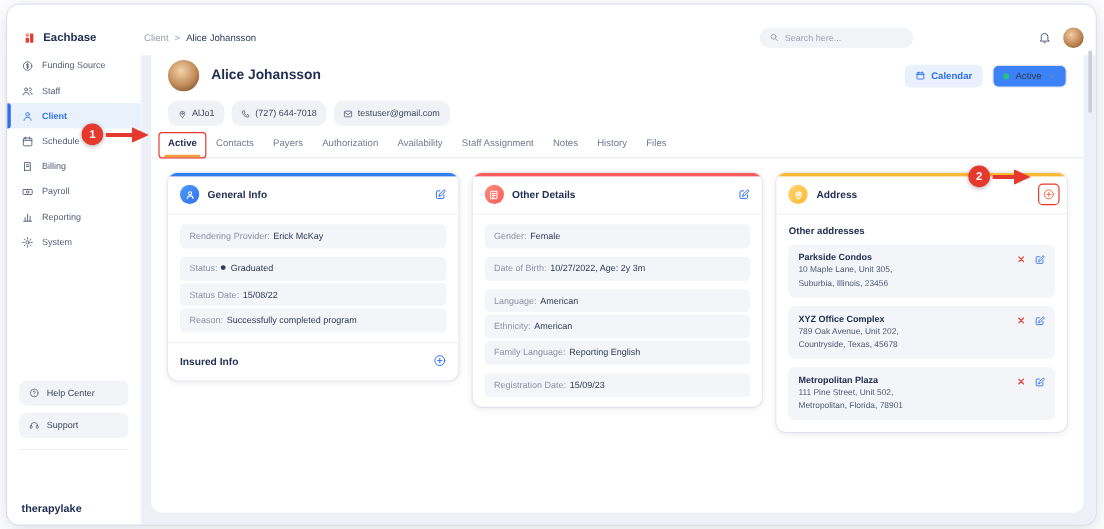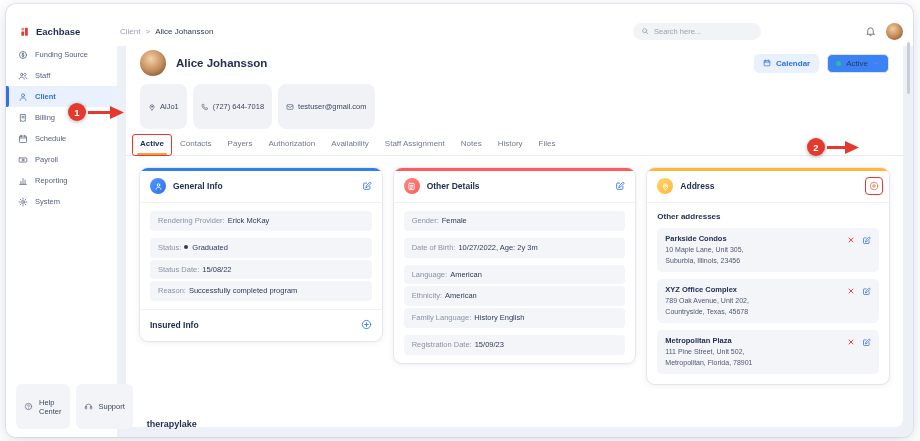--- a/index.html
+++ b/index.html
@@ -30,21 +30,21 @@
 
   
   .sidebar { position:absolute; left:0; top:30px; bottom:0; width:112px; background:#fff;
              border-right:1px solid #eff1f5; display:flex; flex-direction:column; padding-top:10px; z-index:5; }
   .side-item { display:flex; align-items:center; gap:7px; padding:5.5px 12px; font-size:7.5px;
                color:#55607a; cursor:pointer; position:relative; }
   .side-item svg { width:10px; height:10px; flex:none; }
   .side-item.active { background:#e9f1fd; color:#2f6fed; font-weight:bold; }
   .side-item.active::before { content:''; position:absolute; left:0; top:0; bottom:0; width:2.5px;
                background:#2f6fed; border-radius:0 2px 2px 0; }
-  .side-bottom { margin-top:auto; padding:8px 10px 8px; display:flex; flex-direction:row; gap:6px; }
+  .side-bottom { margin-top:auto; padding:8px 10px 8px; display:flex; flex-direction:column; gap:6px; }
   .side-pill { display:flex; align-items:center; gap:6px; background:#f3f4f7; border-radius:6px;
                padding:6px 8px; font-size:7.5px; color:#3c475f; cursor:pointer; }
   .side-pill svg { width:9px; height:9px; color:#55607a; flex:none; }
   .side-divider { height:1px; background:#eef0f4; margin:3px 0; }
   .side-brand { font-size:9px; font-weight:bold; color:#1d2b4f; padding:2px 2px 0;margin-top:33px; }
 
   
   .main { position:absolute; left:112px; top:30px; right:0; bottom:0; background:#edf0f6; }
   .content-card { position:absolute; left:8px; top:6px; right:10px; bottom:10px; background:#fff;
                   border-radius:8px; overflow:hidden; }
@@ -58,21 +58,21 @@
   .calendar-btn { display:flex; align-items:center; gap:5px; background:#e8f1fd; color:#2f6fed;
                   font-size:8px; font-weight:bold; border:none; border-radius:5px; padding:5px 9px;
                   cursor:pointer; font-family:inherit; }
   .calendar-btn svg { width:8px; height:8px; }
   .status-select { display:flex; align-items:center; gap:5px; background:#3b82f6; border:1px solid #dfe3ea;
                    border-radius:5px; padding:4px 8px; font-size:8px; color:#2d3b58; cursor:pointer; }
   .dot-green { width:5px; height:5px; border-radius:50%; background:#27c281; }
   .status-select svg { width:7px; height:7px; color:#8b92a5; }
   .ch-badges { display:flex; gap:6px; margin-top:8px; }
   .badge { display:flex; align-items:center; gap:4px; background:#f1f2f6; border-radius:8px;
-           padding:18px 8px; font-size:7.5px; color:#3c475f; }
+           padding:6px 8px; font-size:7.5px; color:#3c475f; }
   .badge svg { width:8px; height:8px; color:#55607a; flex:none; }
 
   .tabs { display:flex; gap:16px; padding:10px 14px 0; border-bottom:1px solid #e9ebf1; }
   .tab { font-size:8px; color:#707a90; padding-bottom:7px; cursor:pointer; position:relative; white-space:nowrap; }
   .tab.active { color:#222f52; font-weight:bold; }
   .tab.active::after { content:''; position:absolute; left:-3px; right:-3px; bottom:0; height:2px;
                        background:#f79e3d; border-radius:2px; }
   .anno-tab-box { position:absolute; left:-8px; right:-8px; top:-5px; bottom:-1px;
                   border:1.5px solid #e5392d; border-radius:3px; pointer-events:none; }
 
@@ -198,35 +198,35 @@
       <svg viewBox="0 0 24 24">
           <g fill="none" stroke="currentColor" stroke-width="1.8" stroke-linecap="round">
             <circle cx="12" cy="8" r="3.6"></circle>
             <path d="M5 20c0-3.8 3.4-6 7-6s7 2.2 7 6"></path>
           </g>
         </svg>
       <span>Client</span>
     </div>
     <div class="side-item">
       <svg viewBox="0 0 24 24">
+          <g fill="none" stroke="currentColor" stroke-width="1.8" stroke-linecap="round">
+            <rect x="3.5" y="5" width="17" height="15.5" rx="2"></rect>
+            <path d="M3.5 9.5h17M8 3v4M16 3v4"></path>
+          </g>
+        </svg>
+      <span>Schedule</span>
+    </div>
+    <div class="side-item">
+      <svg viewBox="0 0 24 24">
           <g fill="none" stroke="currentColor" stroke-width="1.8" stroke-linecap="round" stroke-linejoin="round">
             <path d="M6.5 3.5h11V20l-2.2-1.5L13 20l-1-.7-1 .7-2.3-1.5L6.5 20z"></path>
             <path d="M9.5 8h5M9.5 11.5h5"></path>
           </g>
         </svg>
       <span>Billing</span>
-    </div>
-    <div class="side-item">
-      <svg viewBox="0 0 24 24">
-          <g fill="none" stroke="currentColor" stroke-width="1.8" stroke-linecap="round">
-            <rect x="3.5" y="5" width="17" height="15.5" rx="2"></rect>
-            <path d="M3.5 9.5h17M8 3v4M16 3v4"></path>
-          </g>
-        </svg>
-      <span>Schedule</span>
     </div>
     <div class="side-item">
       <svg viewBox="0 0 24 24">
           <g fill="none" stroke="currentColor" stroke-width="1.8" stroke-linecap="round">
             <rect x="2.8" y="7" width="18.4" height="10" rx="1.6"></rect>
             <circle cx="12" cy="12" r="2.4"></circle>
           </g>
         </svg>
       <span>Payroll</span>
     </div>
@@ -429,21 +429,21 @@
               </div>
             </div>
             <div class="group">
               <div class="field">
                 <span class="lbl">Language:</span><span class="val">American</span>
               </div>
               <div class="field">
                 <span class="lbl">Ethnicity:</span><span class="val">American</span>
               </div>
               <div class="field">
-                <span class="lbl">Family Language:</span><span class="val">History English</span>
+                <span class="lbl">Family Language:</span><span class="val">Reporting English</span>
               </div>
             </div>
             <div class="group">
               <div class="field">
                 <span class="lbl">Registration Date:</span><span class="val">15/09/23</span>
               </div>
             </div>
           </div>
         </section>
 

